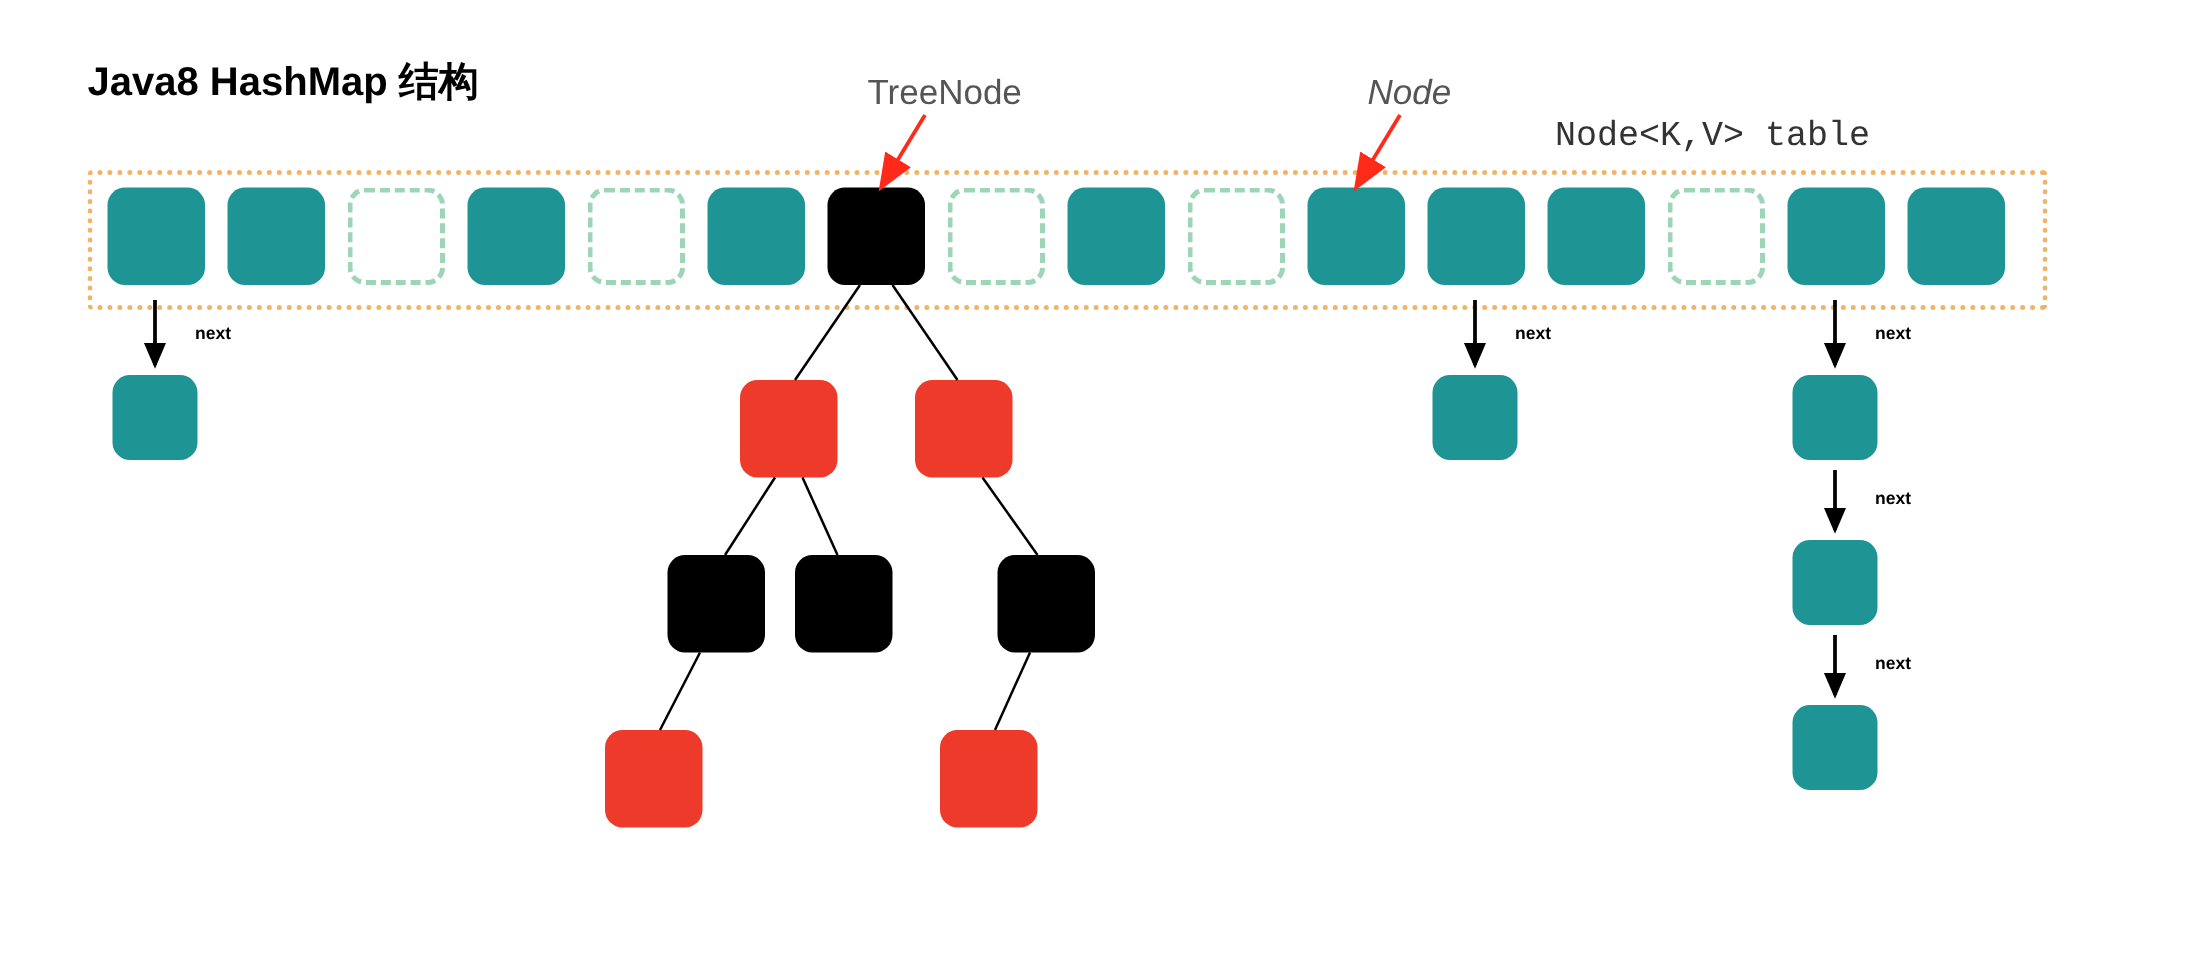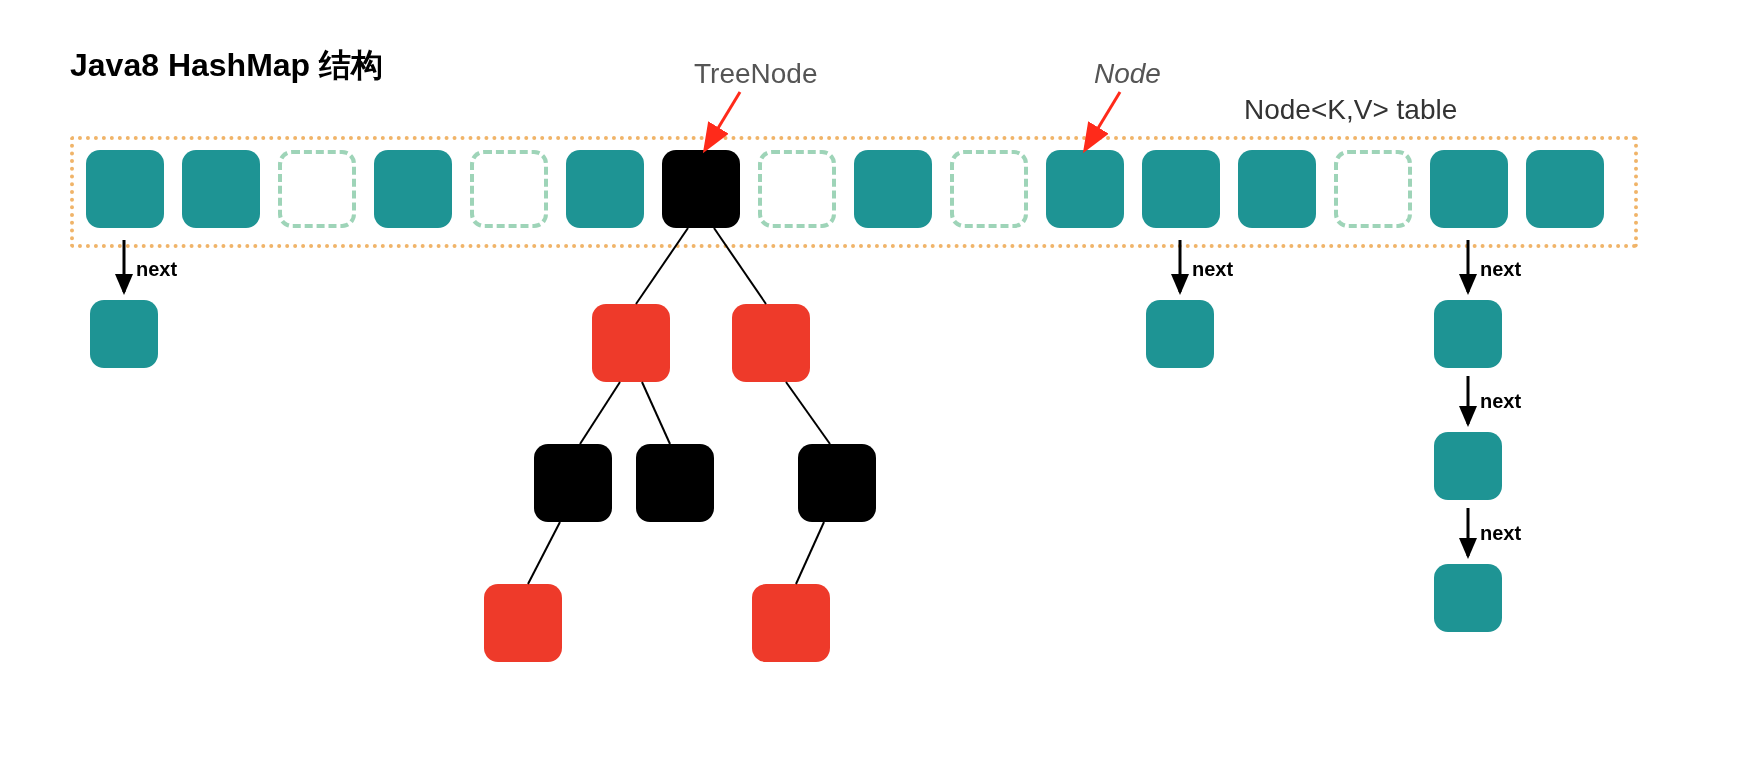--- a/index.html
+++ b/index.html
@@ -1,27 +1,27 @@
 <!DOCTYPE html>
 <html><head>
 <meta charset="utf-8">
 <style>
   html,body{margin:0;padding:0;background:#fff;font-family:"Helvetica Neue",Arial,"PingFang SC","Microsoft YaHei",sans-serif;}
   .canvas{position:relative;width:1754px;height:779px;}
   .title{position:absolute;font-weight:700;font-size:32px;color:#000;}
   .label{position:absolute;font-size:28px;color:#555;}
-  .label-black{position:absolute;font-size:28px;color:#333;}
+  .label-black{position:absolute;font-size:28px;color:#333;font-family:Liberation Mono, monospace;}
   .table-box{position:absolute;border:4px dotted #f0b469;border-radius:4px;}
   .cell{position:absolute;width:78px;height:78px;border-radius:14px;}
   .filled{background:#1e9494;}
   .tree-black{background:#000;}
   .tree-red{background:#ee3a2a;}
   .empty{background:#fff;border:4px dashed #9ed4b8;box-sizing:border-box;}
   .node-sm{position:absolute;width:68px;height:68px;background:#1e9494;border-radius:14px;}
-  .next-lbl{position:absolute;font-size:20px;font-weight:700;color:#000;}
+  .next-lbl{position:absolute;font-size:14px;font-weight:700;color:#000;margin-left:20px;}
   svg.overlay{position:absolute;left:0;top:0;pointer-events:none;}
 </style>
 </head>
 <body>
 
 <div class="canvas">
 
   <div class="title" style="left:70px;top:44px;">Java8 HashMap 结构</div>
 
   <div class="label" style="left:694px;top:58px;">TreeNode</div>

